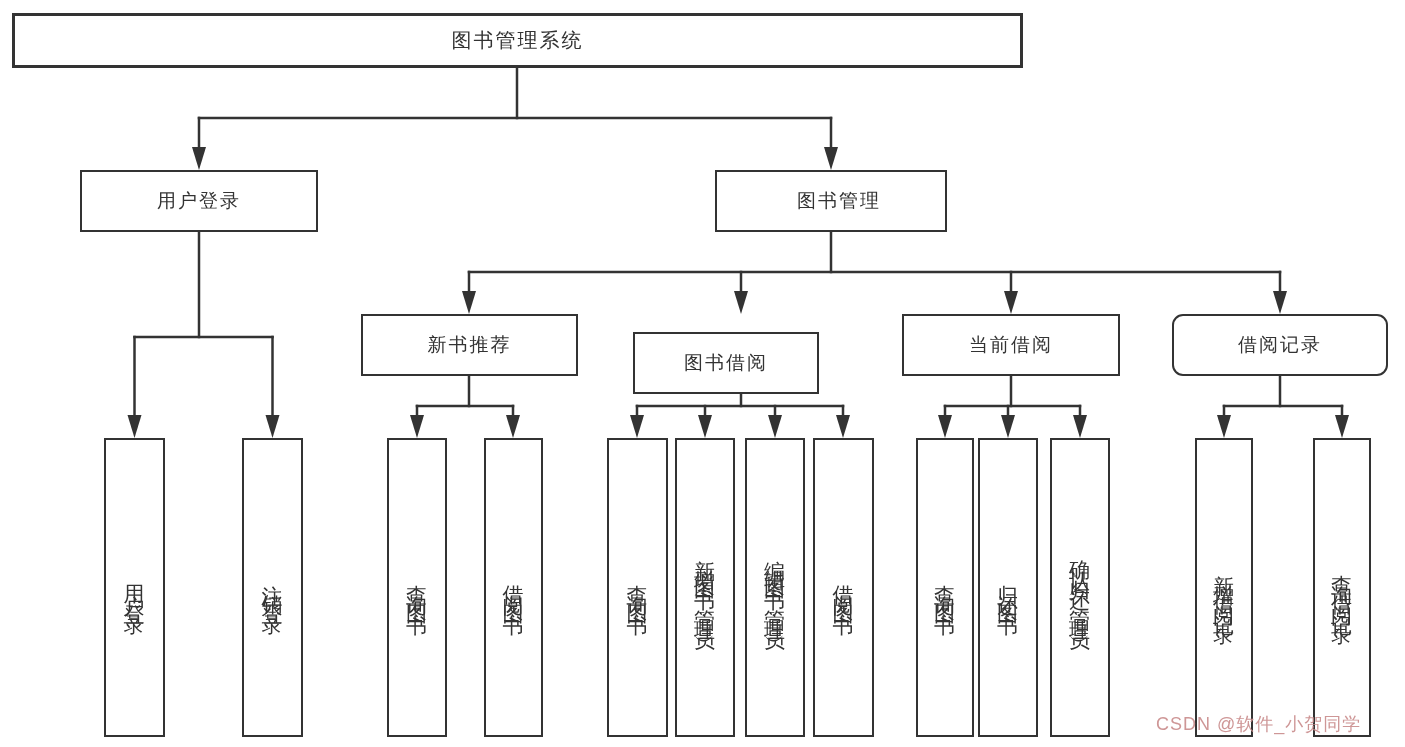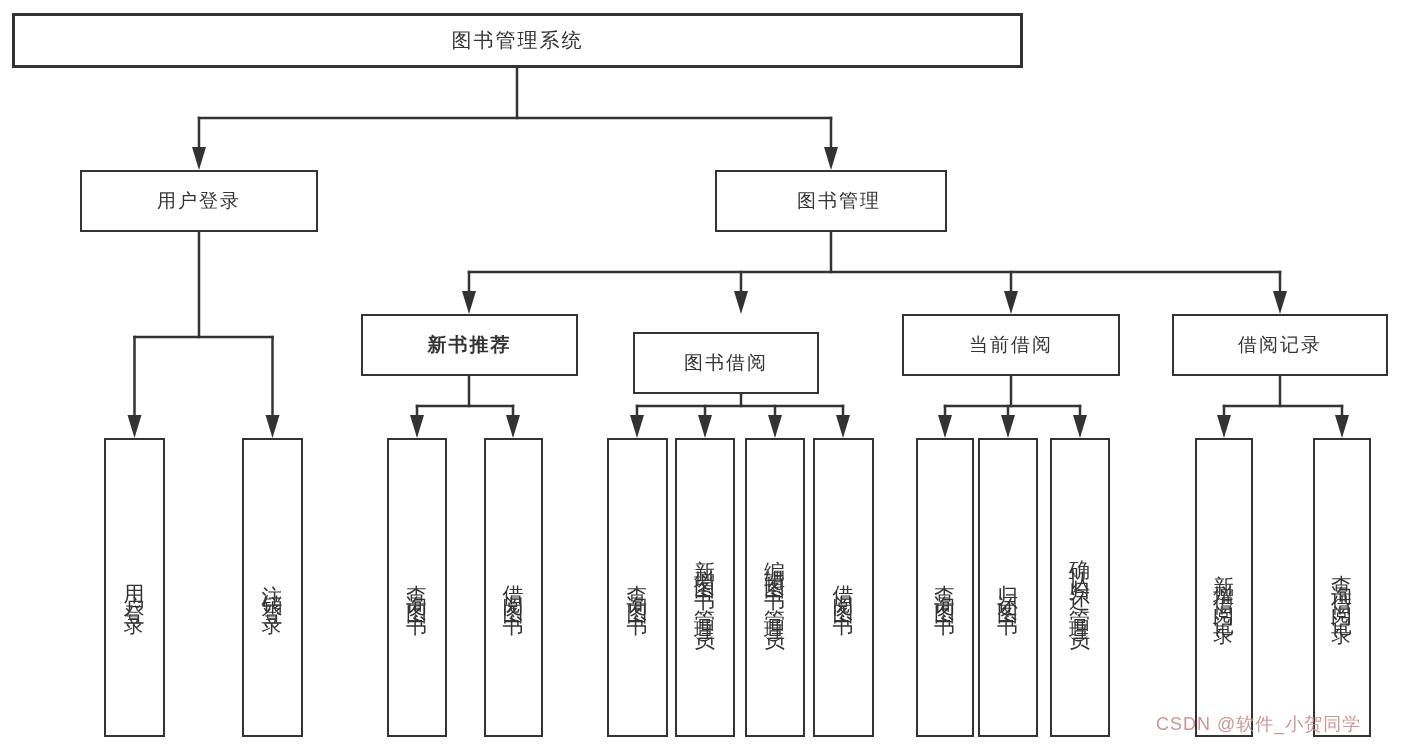--- a/index.html
+++ b/index.html
@@ -126,30 +126,30 @@
     <span>图书管理系统</span>
   </div>
 
   <div class="node h-node" style="left:80px; top:170px; width:238px; height:62px;">
     <span>用户登录</span>
   </div>
   <div class="node h-node" style="left:715px; top:170px; width:232px; height:62px;padding-left:16px;">
     <span>图书管理</span>
   </div>
 
-  <div class="node h-node" style="left:361px; top:314px; width:217px; height:62px;font-weight:bold;">
+  <div class="node h-node" style="left:361px; top:314px; width:217px; height:62px;">
     <span>新书推荐</span>
   </div>
   <div class="node h-node" style="left:633px; top:332px; width:186px; height:62px;">
     <span>图书借阅</span>
   </div>
   <div class="node h-node" style="left:902px; top:314px; width:218px; height:62px;text-align:center;">
     <span>当前借阅</span>
   </div>
-  <div class="node h-node" style="left:1172px; top:314px; width:216px; height:62px;">
+  <div class="node h-node" style="left:1172px; top:314px; width:216px; height:62px;border-radius:11px;">
     <span>借阅记录</span>
   </div>
 
   <div class="node" style="left:104px; top:438px; width:61px; height:299px;">
     <span class="v-text">用户登录</span>
   </div>
   <div class="node" style="left:242px; top:438px; width:61px; height:299px;">
     <span class="v-text">注销登录</span>
   </div>
 

